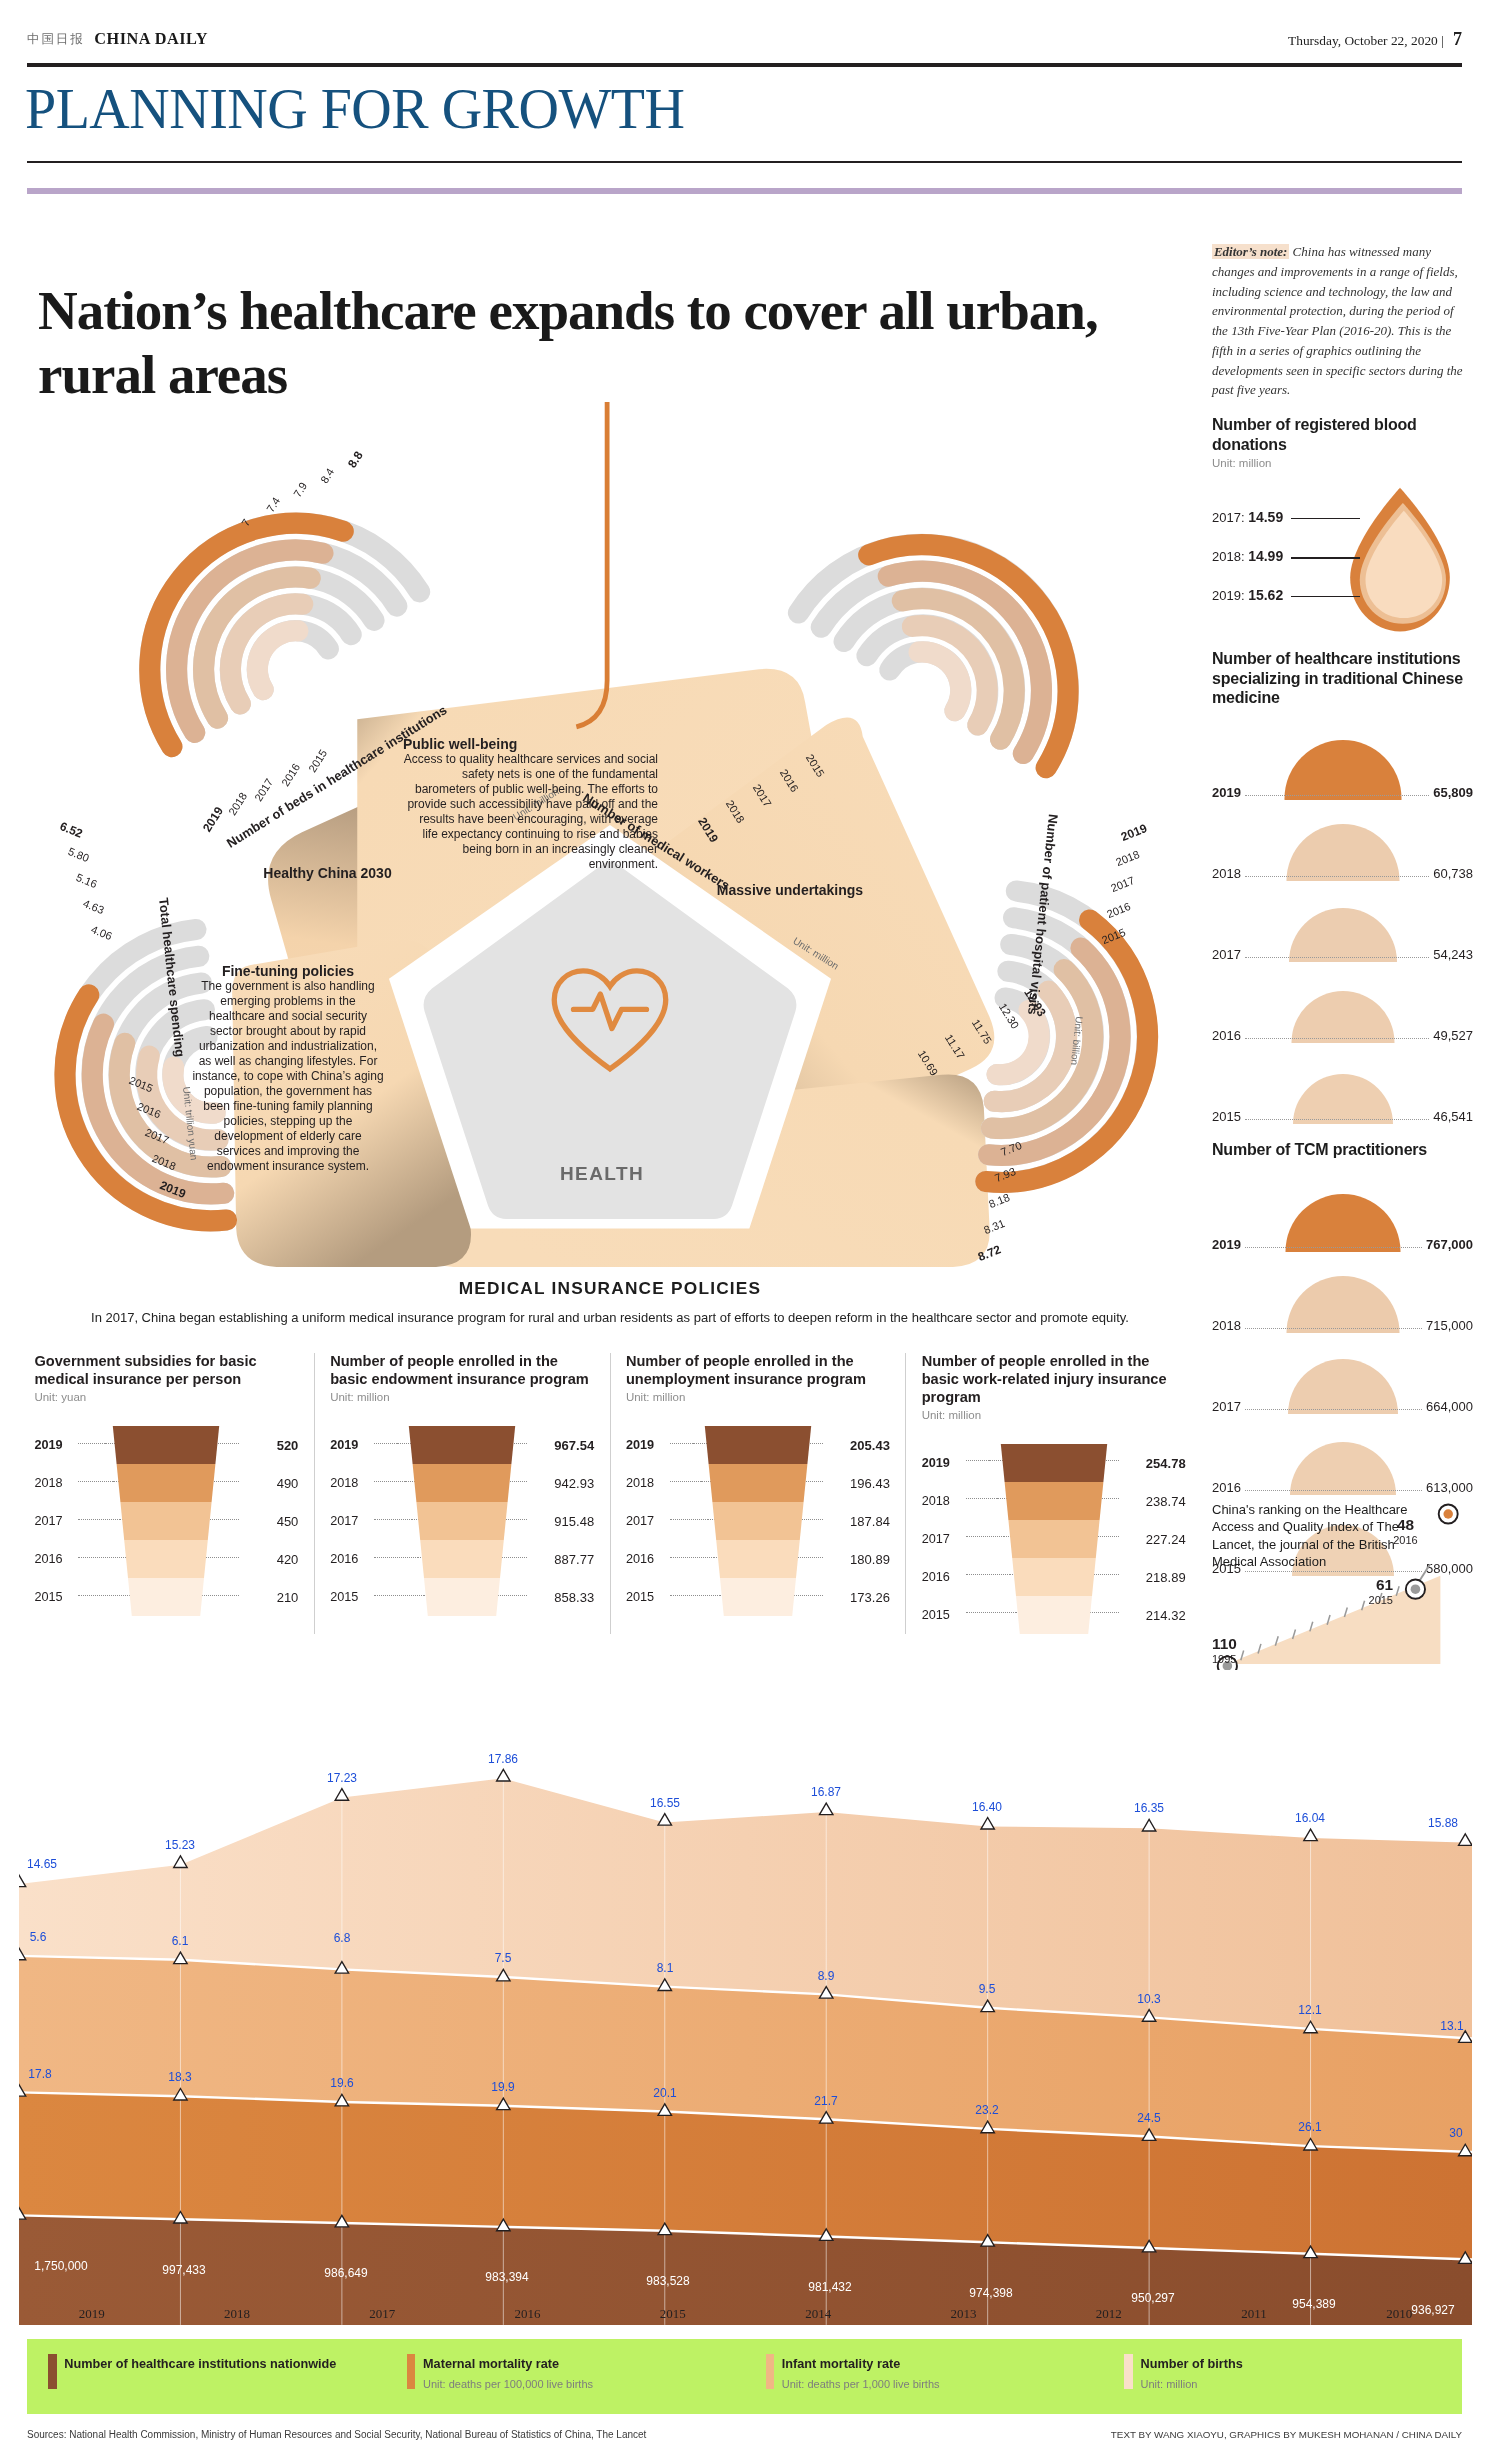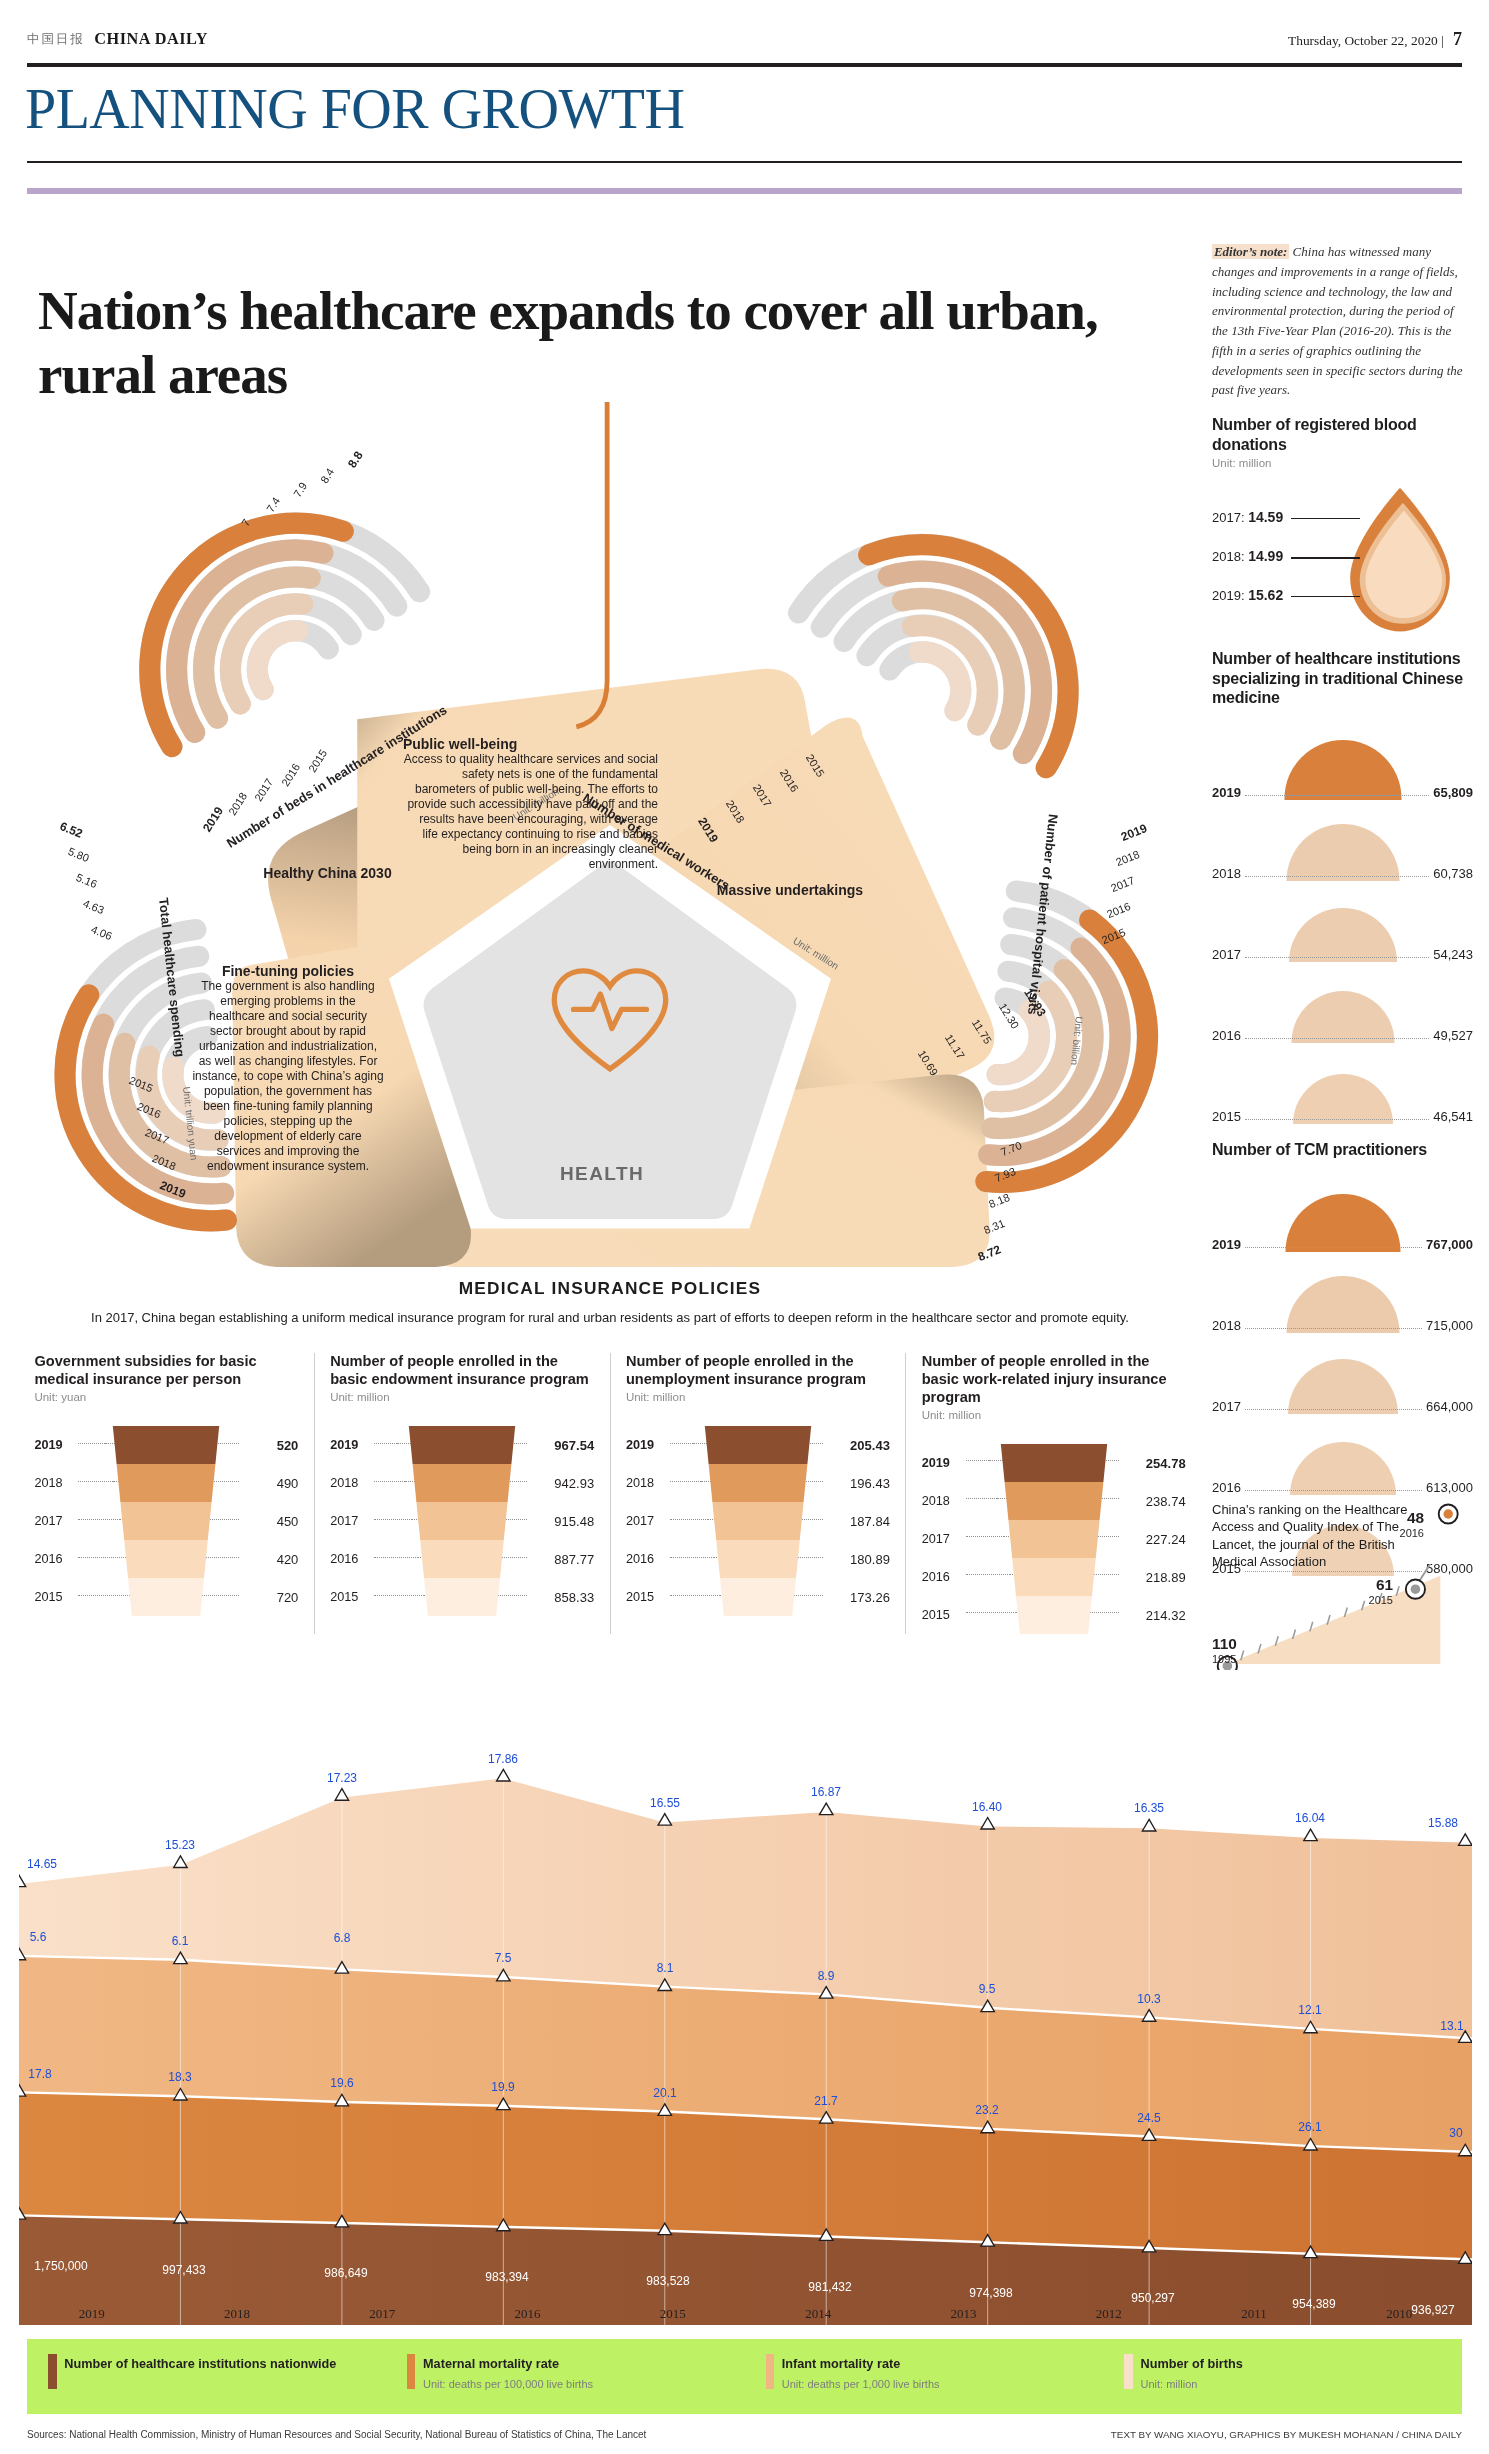--- a/index.html
+++ b/index.html
@@ -468,21 +468,21 @@
       <line x1="212" y1="24" x2="236" y2="-14" stroke="#9a9a9a" stroke-width="2"></line>
       <circle cx="212" cy="26" r="10" fill="#ffffff" stroke="#231f20" stroke-width="2"></circle>
       <circle cx="212" cy="26" r="5" fill="#9a9a9a"></circle>
       <circle cx="16" cy="106" r="10" fill="#ffffff" stroke="#231f20" stroke-width="2"></circle>
       <circle cx="16" cy="106" r="5" fill="#9a9a9a"></circle>
     </svg>
     <svg width="58" height="38" viewBox="0 0 60 40" style="position:absolute;left:211px;top:-5.8px;">
       <circle cx="26" cy="20" r="10" fill="#ffffff" stroke="#231f20" stroke-width="2"></circle>
       <circle cx="26" cy="20" r="5" fill="#d9813c"></circle>
     </svg>
-    <div style="position:absolute;left:175px;top:8px;text-align:right;width:37px;">
+    <div style="position:absolute;left:175px;top:15px;text-align:center;width:37px;">
       <div style="font-weight:bold;font-size:15.4px;">48</div>
       <div style="font-size:11px;">2016</div>
     </div>
     <div style="position:absolute;left:144px;top:75px;text-align:right;width:37px;">
       <div style="font-weight:bold;font-size:15.4px;">61</div>
       <div style="font-size:11px;">2015</div>
     </div>
     <div style="position:absolute;left:0px;top:134px;width:38px;">
       <div style="font-weight:bold;font-size:15.4px;">110</div>
       <div style="font-size:11px;">1995</div>
@@ -535,21 +535,21 @@
             <span class="fdot2"></span>
             <span class="fval" style="width:56px;">420</span>
           </div>
           <div class="frow">
             <span class="fyear">2015</span>
             <span class="fdot1" style="width:54px;"></span>
             <svg class="fband" width="123" height="38" viewBox="0 0 128 40">
                 <polygon points="24,0 104,0 100,40 28,40" fill="#fdeee0"></polygon>
               </svg>
             <span class="fdot2"></span>
-            <span class="fval" style="width:56px;">720</span>
+            <span class="fval" style="width:56px;">210</span>
           </div>
         </div>
       </div>
 
       <div class="funnel-col">
         <h4>Number of people enrolled in the basic endowment insurance program</h4>
         <div class="unit">Unit: million</div>
         <div class="funnel-rows">
           <div class="frow">
             <span class="fyear b">2019</span>

